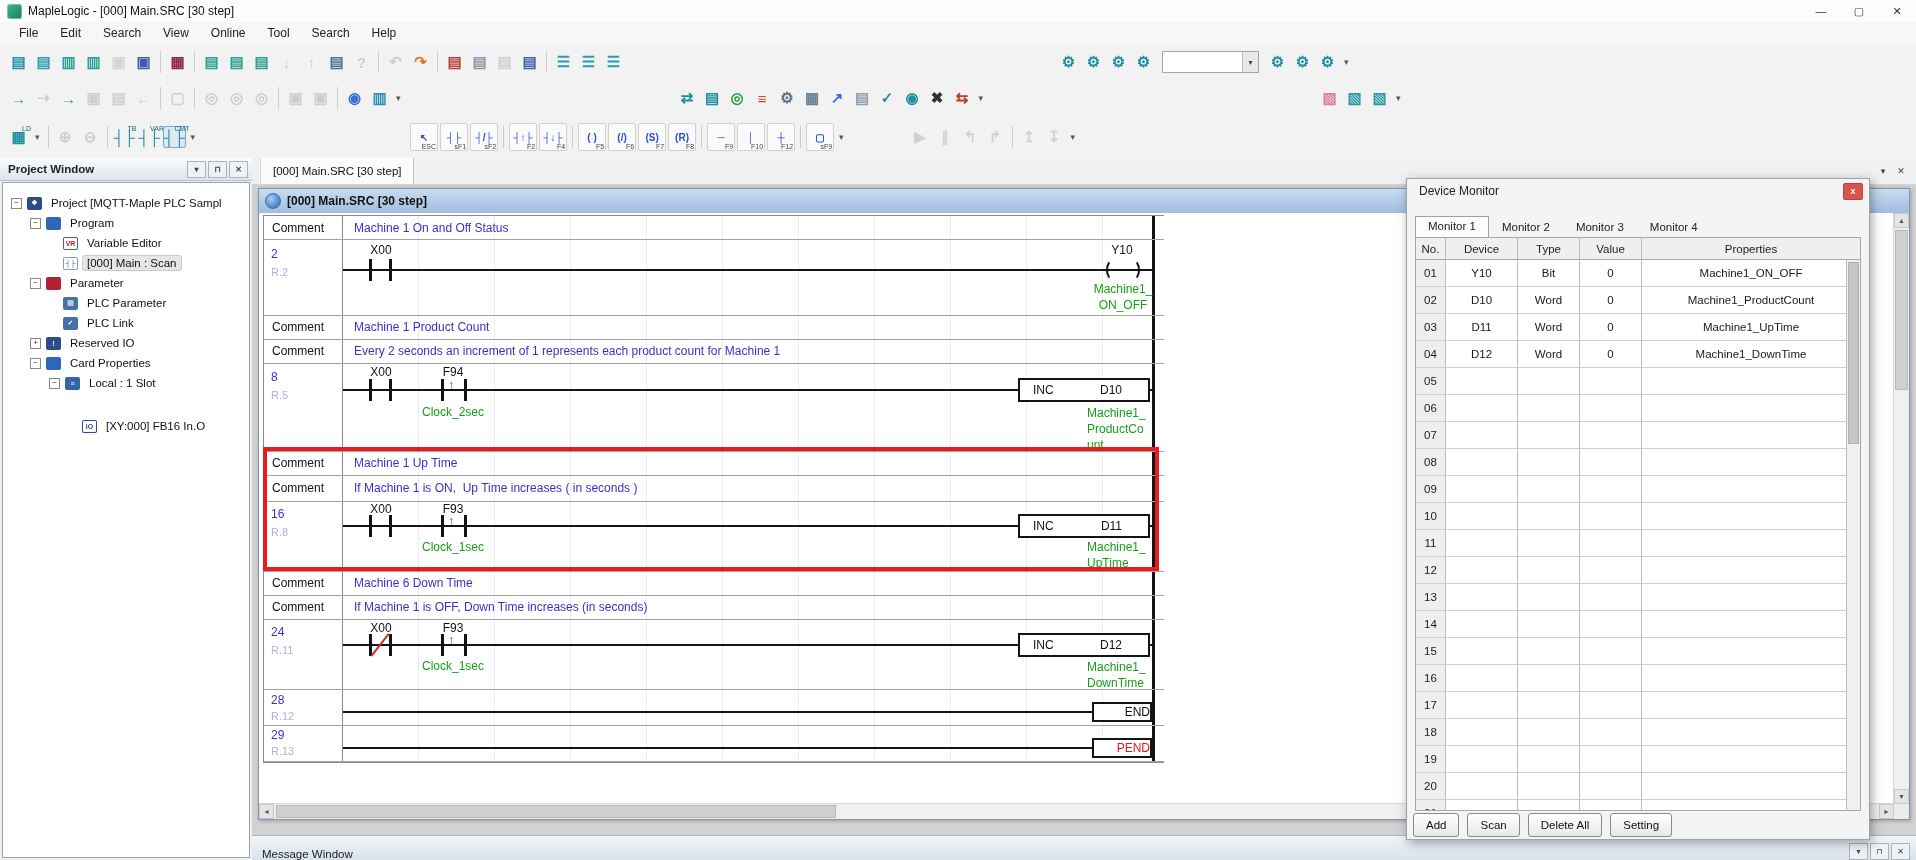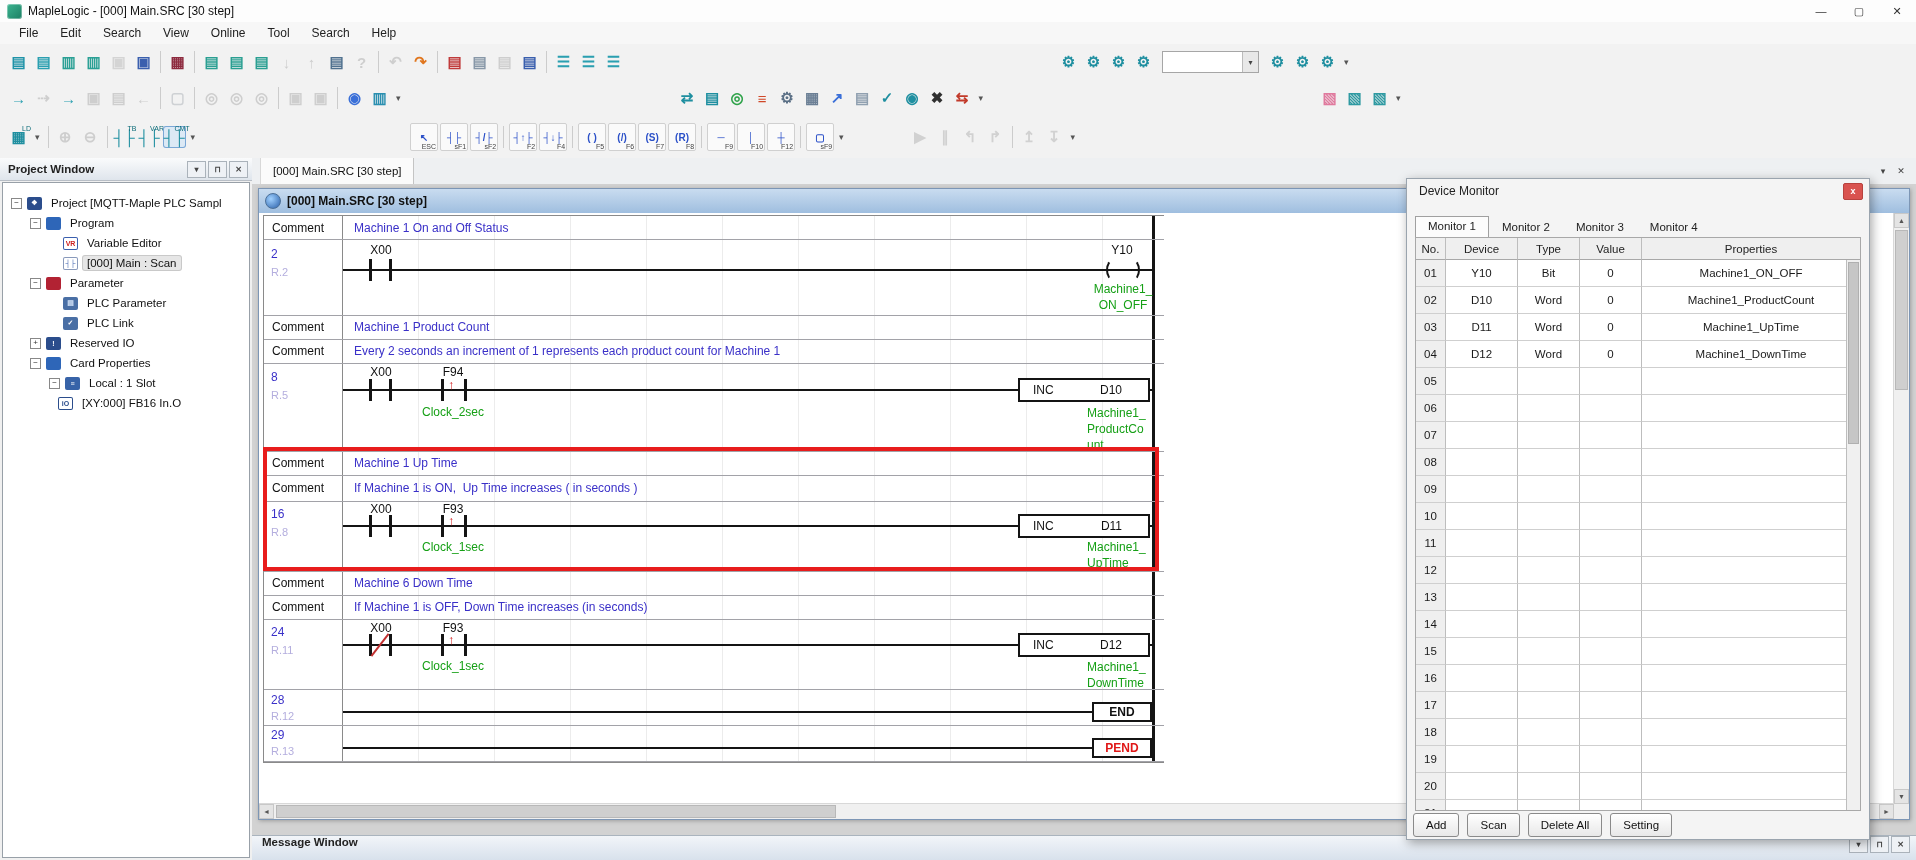--- a/index.html
+++ b/index.html
@@ -74,21 +74,21 @@
   .cbar{position:absolute;width:3px;height:22px;background:#141414;}
   .dlab{position:absolute;font-size:12px;color:#111;text-align:center;}
   .glab{position:absolute;font-size:12px;color:#16a016;line-height:16px;}
   .uarr{position:absolute;color:#d42222;font-size:13px;font-weight:bold;line-height:13px;}
   .ncs{position:absolute;width:2px;height:28px;background:#c23030;transform:rotate(38deg);}
   .arcl{position:absolute;width:15px;height:22px;border:2px solid transparent;border-left-color:#141414;border-radius:50%;box-sizing:border-box;}
   .arcr{position:absolute;width:15px;height:22px;border:2px solid transparent;border-right-color:#141414;border-radius:50%;box-sizing:border-box;}
   .ibox{position:absolute;height:24px;width:132px;border:2px solid #141414;background:#fff;box-sizing:border-box;display:flex;align-items:center;font-size:12px;color:#111;}
   .ibox .op{margin-left:13px;}
   .ibox .oper{margin-left:auto;margin-right:26px;}
-  .ebox{position:absolute;height:20px;width:60px;border:2px solid #141414;background:#fff;box-sizing:border-box;display:flex;align-items:center;justify-content:center;font-size:12px;color:#111;font-weight:bold;}
+  .ebox{position:absolute;height:20px;width:60px;border:2px solid #141414;background:#fff;box-sizing:border-box;display:flex;align-items:center;justify-content:flex-end;font-size:12px;color:#111;}
   .ebox.red{color:#e01818;}
   .redbox{position:absolute;left:-1px;top:231px;width:896px;height:124px;border:4px solid #e81c1c;box-sizing:border-box;pointer-events:none;z-index:5;}
   
   .dm{position:absolute;left:1406px;top:178px;width:462px;height:660px;background:#f4f4f4;border:1px solid #9aa4ae;box-shadow:2px 3px 10px rgba(0,0,0,.35);z-index:20;}
   .dmtitle{position:absolute;left:0;top:0;right:0;height:24px;display:flex;align-items:center;padding:0 6px 0 12px;font-size:12px;color:#222;}
   .dmclose{margin-left:auto;width:18px;height:15px;background:#d9534f;border:1px solid #b8423e;color:#fff;font-size:9px;font-weight:bold;display:flex;align-items:center;justify-content:center;border-radius:2px;}
   .dmtabs{position:absolute;left:8px;top:32px;right:8px;height:26px;display:flex;align-items:flex-end;}
   .dmtab{padding:3px 12px 4px;font-size:11.5px;color:#222;border:1px solid transparent;border-bottom:none;}
   .dmtab.act{background:#fcfcfc;border-color:#a0a0a0;position:relative;top:1px;padding-bottom:6px;}
   .dmtable{position:absolute;left:8px;top:58px;width:446px;bottom:28px;background:#fff;border:1px solid #a8a8a8;overflow:hidden;box-sizing:border-box;}
@@ -99,21 +99,21 @@
   .dmc.no{width:30px;background:#efefef;}
   .dmc.dev{width:72px;}
   .dmc.typ{width:62px;}
   .dmc.val{width:62px;}
   .dmc.des{flex:1;border-right:none;}
   .dmvs{position:absolute;right:0;top:22px;bottom:0;width:13px;background:#f0f0f0;border-left:1px solid #bdbdbd;}
   .dmvthumb{position:absolute;left:1px;right:1px;top:2px;height:180px;background:#c6c6c6;border:1px solid #b0b0b0;}
   .dmbtns{position:absolute;left:6px;bottom:4px;height:22px;display:flex;}
   .dmbtn{height:22px;padding:0 12px;margin-right:8px;border:1px solid #8a8a8a;border-radius:3px;background:linear-gradient(#ffffff,#e8e8e8);font-size:11.5px;display:flex;align-items:center;color:#111;}
   
-  .msgbar{position:absolute;left:0;bottom:0;right:0;height:24px;background:linear-gradient(#f2f5f9,#d8e1ec);border-top:1px solid #aab4be;display:flex;align-items:flex-start;padding:0 6px 0 10px;font-size:11.5px;font-weight:bold;color:#222;z-index:10;}
+  .msgbar{position:absolute;left:0;bottom:0;right:0;height:24px;background:linear-gradient(#f2f5f9,#d8e1ec);border-top:1px solid #aab4be;display:flex;align-items:flex-end;padding:0 6px 0 10px;font-size:11.5px;font-weight:normal;color:#222;z-index:10;}
   .msgbtns{margin-left:auto;display:flex;z-index:30;}
 </style>
 </head>
 <body>
 
 <div id="app">
 
   <div class="titlebar">
     <div class="appicon"></div>
     <div class="titletext">MapleLogic - [000] Main.SRC [30 step]</div>
@@ -359,21 +359,21 @@
           <div class="trow" style="padding-left: 27px;">
             <div class="texp">−</div>
             <div class="ticon" style="background: rgb(46, 102, 184); color: rgb(255, 255, 255);"></div>
             <span class="tlabel">Card Properties</span>
           </div>
           <div class="trow" style="padding-left: 46px;">
             <div class="texp">−</div>
             <div class="ticon" style="background: rgb(55, 99, 168); color: rgb(255, 255, 255);">≡</div>
             <span class="tlabel">Local : 1 Slot</span>
           </div>
-          <div class="trow" style="padding-left: 41px;">
+          <div class="trow" style="padding-left: 65px; margin-top: 23px;">
             <div style="width: 14px; flex: 0 0 auto;"></div>
             <div class="ticon" style="background: rgb(255, 255, 255); color: rgb(43, 77, 140); box-shadow: rgb(43, 77, 140) 0px 0px 0px 1px inset;">iO</div>
             <span class="tlabel">[XY:000] FB16 In.O</span>
           </div>
         </div>
     </div>
 
     <div class="mdi">
       <div class="tabbar">
         <div class="doctab">[000] Main.SRC [30 step]</div>

